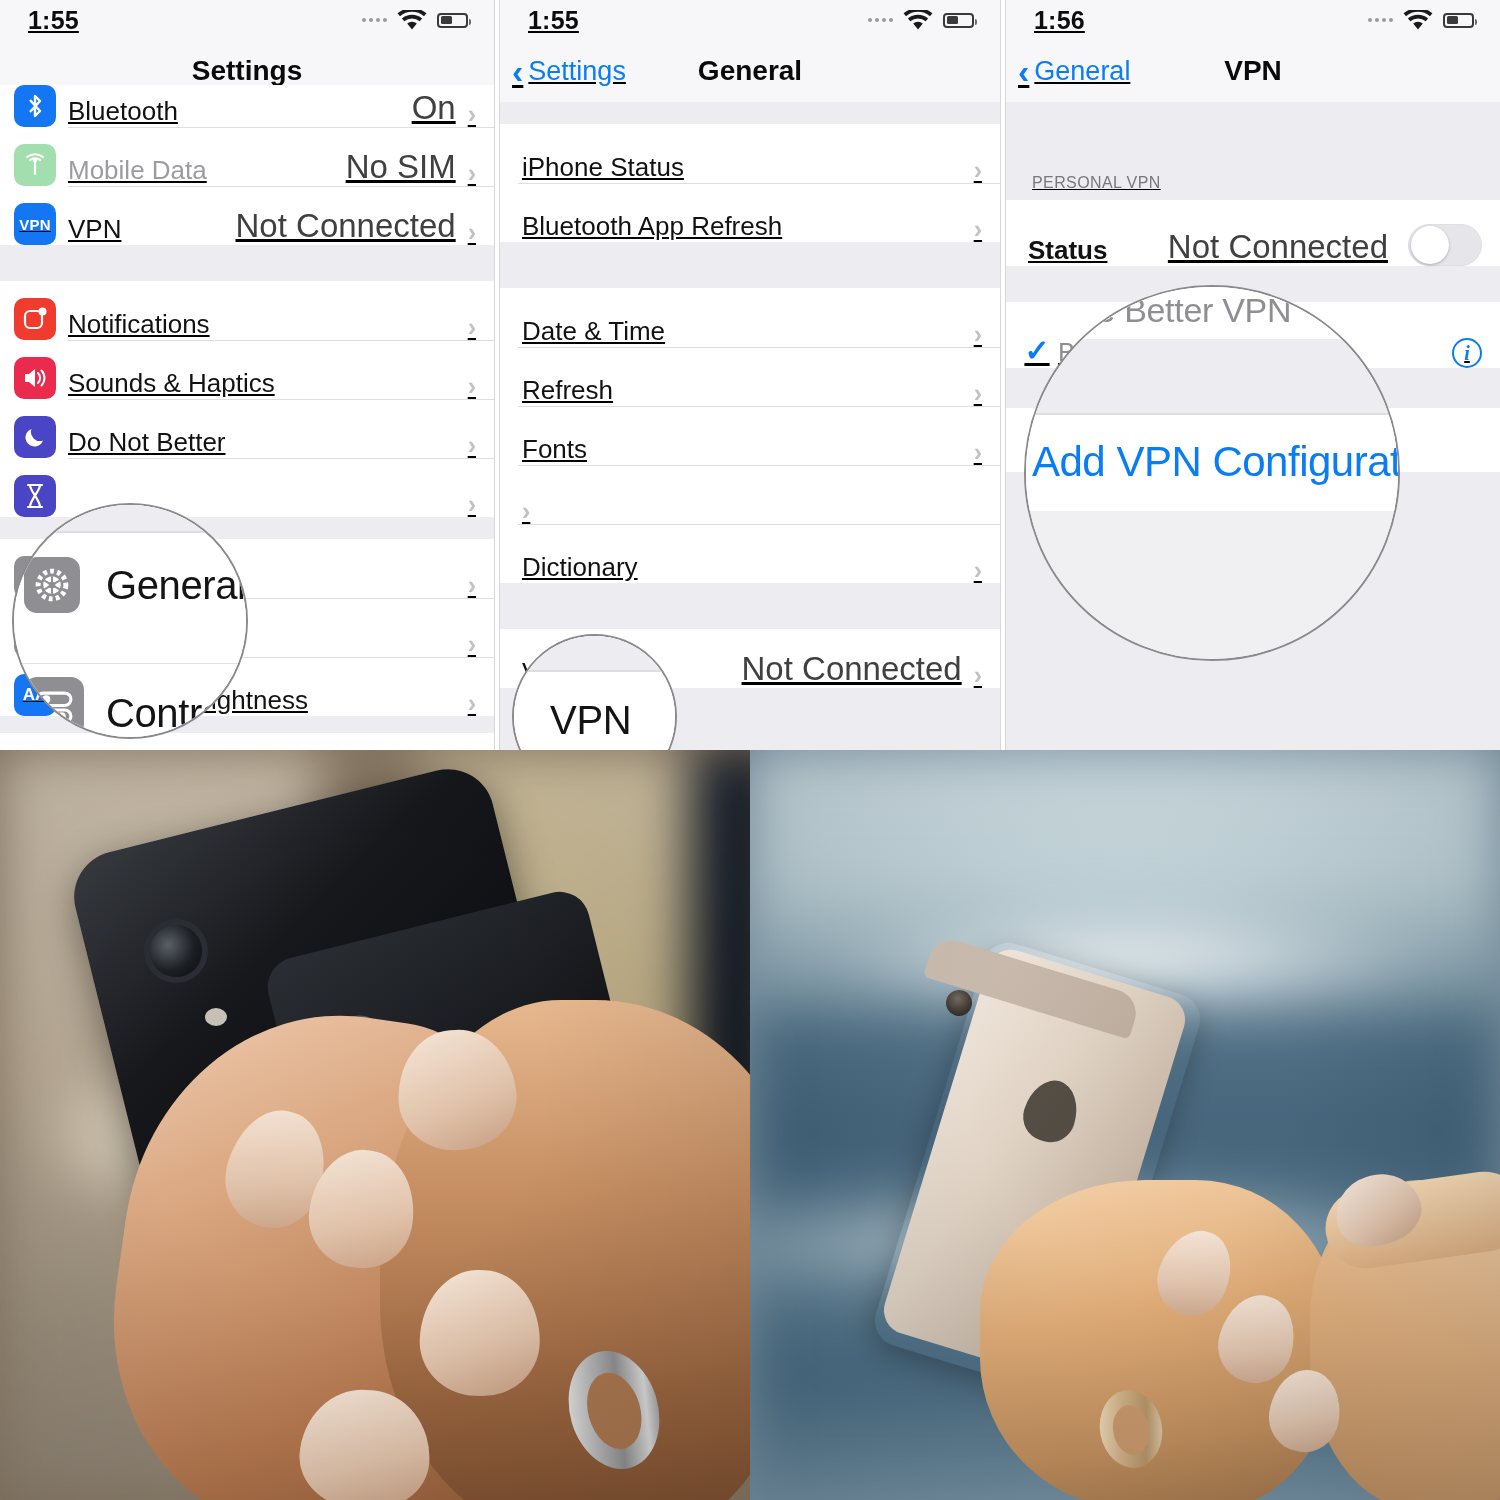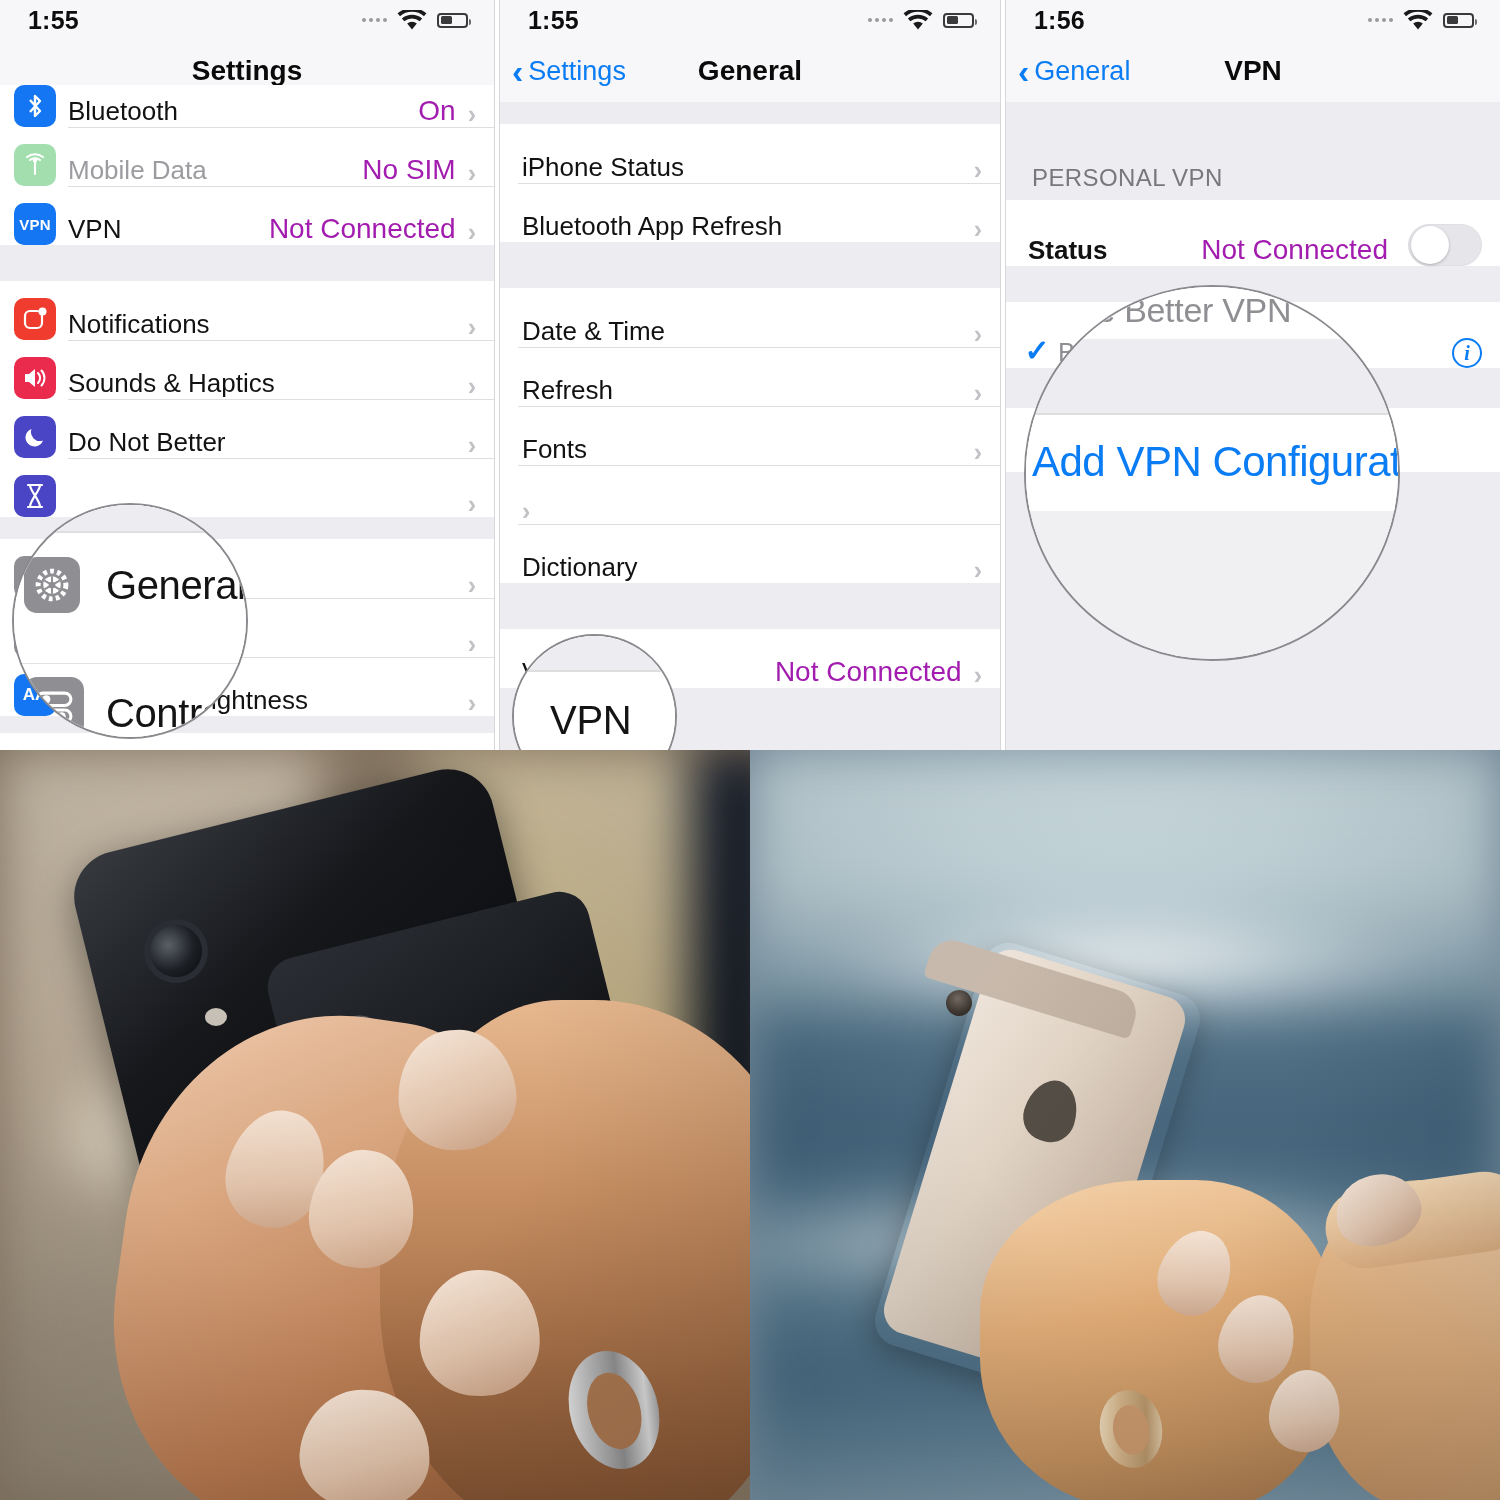--- a/index.html
+++ b/index.html
@@ -6,21 +6,21 @@
   html,body { width:1500px; height:1500px; overflow:hidden; }
   body {
     font-family: "Liberation Sans", sans-serif;
     background:#ffffff;
     -webkit-font-smoothing: antialiased;
   }
   #root { position:relative; width:1500px; height:1500px; }
 
   
   .shots { position:absolute; left:0; top:0; width:1500px; height:750px; display:flex; background:#ffffff; }
-  .panel { position:relative; height:750px; overflow:hidden; background:#ffffff; }
+  .panel { position:relative; height:750px; overflow:hidden; background:#ffffff;text-decoration:underline; }
   .p1 { width:494px; }
   .p-gap { width:6px; background:#ffffff; border-left:1px solid #d7d7da; border-right:1px solid #d7d7da; }
   .p2 { width:500px; }
   .p3 { width:494px; }
 
   
   .statusbar {
     height:40px; background:#f7f7f9;
     display:flex; align-items:center; justify-content:space-between;
     padding:0 26px 0 28px;
@@ -52,28 +52,28 @@
     padding:0 18px 0 14px; background:#ffffff; position:relative;
   }
   .row + .row::before {
     content:""; position:absolute; left:68px; right:0; top:0; height:1px; background:#dededf;
   }
   .row.noicon + .row.noicon::before { left:18px; }
   .row .ico { width:42px; height:42px; border-radius:10px; flex:0 0 42px; margin-right:12px;
               display:flex; align-items:center; justify-content:center; color:#fff; }
   .row .label { font-size:26px; color:#121212; flex:1 1 auto; white-space:nowrap; }
   .row .label.dim { color:#9c9ca0; }
-  .row .value { font-size:28px; color:#a21caf; margin-right:12px; white-space:nowrap; }
+  .row .value { font-size:33px; color:#404040; margin-right:12px; white-space:nowrap; }
   .chev-r { color:#c2c2c6; font-size:25px; font-weight:600; line-height:1; }
 
   .row.noicon { padding-left:22px; }
   .row.noicon .label { font-size:26px; }
 
   
-  .sect-hdr { padding:18px 0 8px 26px; font-size:24px; color:#77777c; letter-spacing:.4px; background:#ededf1; height:52px; display:flex; align-items:flex-end;}
+  .sect-hdr { padding:18px 0 8px 26px; font-size:16px; color:#77777c; letter-spacing:.4px; background:#ededf1; height:52px; display:flex; align-items:flex-end;}
 
   
   .toggle { width:74px; height:42px; border-radius:21px; background:#e6e6ea; position:relative; border:1px solid #e0e0e4;}
   .toggle i { position:absolute; left:2px; top:1px; width:38px; height:38px; border-radius:50%; background:#fff;
               box-shadow:0 1px 3px rgba(0,0,0,.25); }
 
   
   .check { color:#0a7cf4; font-size:30px; font-weight:600; width:42px; text-align:center; }
   .info-i { width:30px; height:30px; border:2px solid #0a7cf4; border-radius:50%; color:#0a7cf4;
             font-size:20px; font-style:italic; font-weight:bold; display:flex; align-items:center; justify-content:center;

